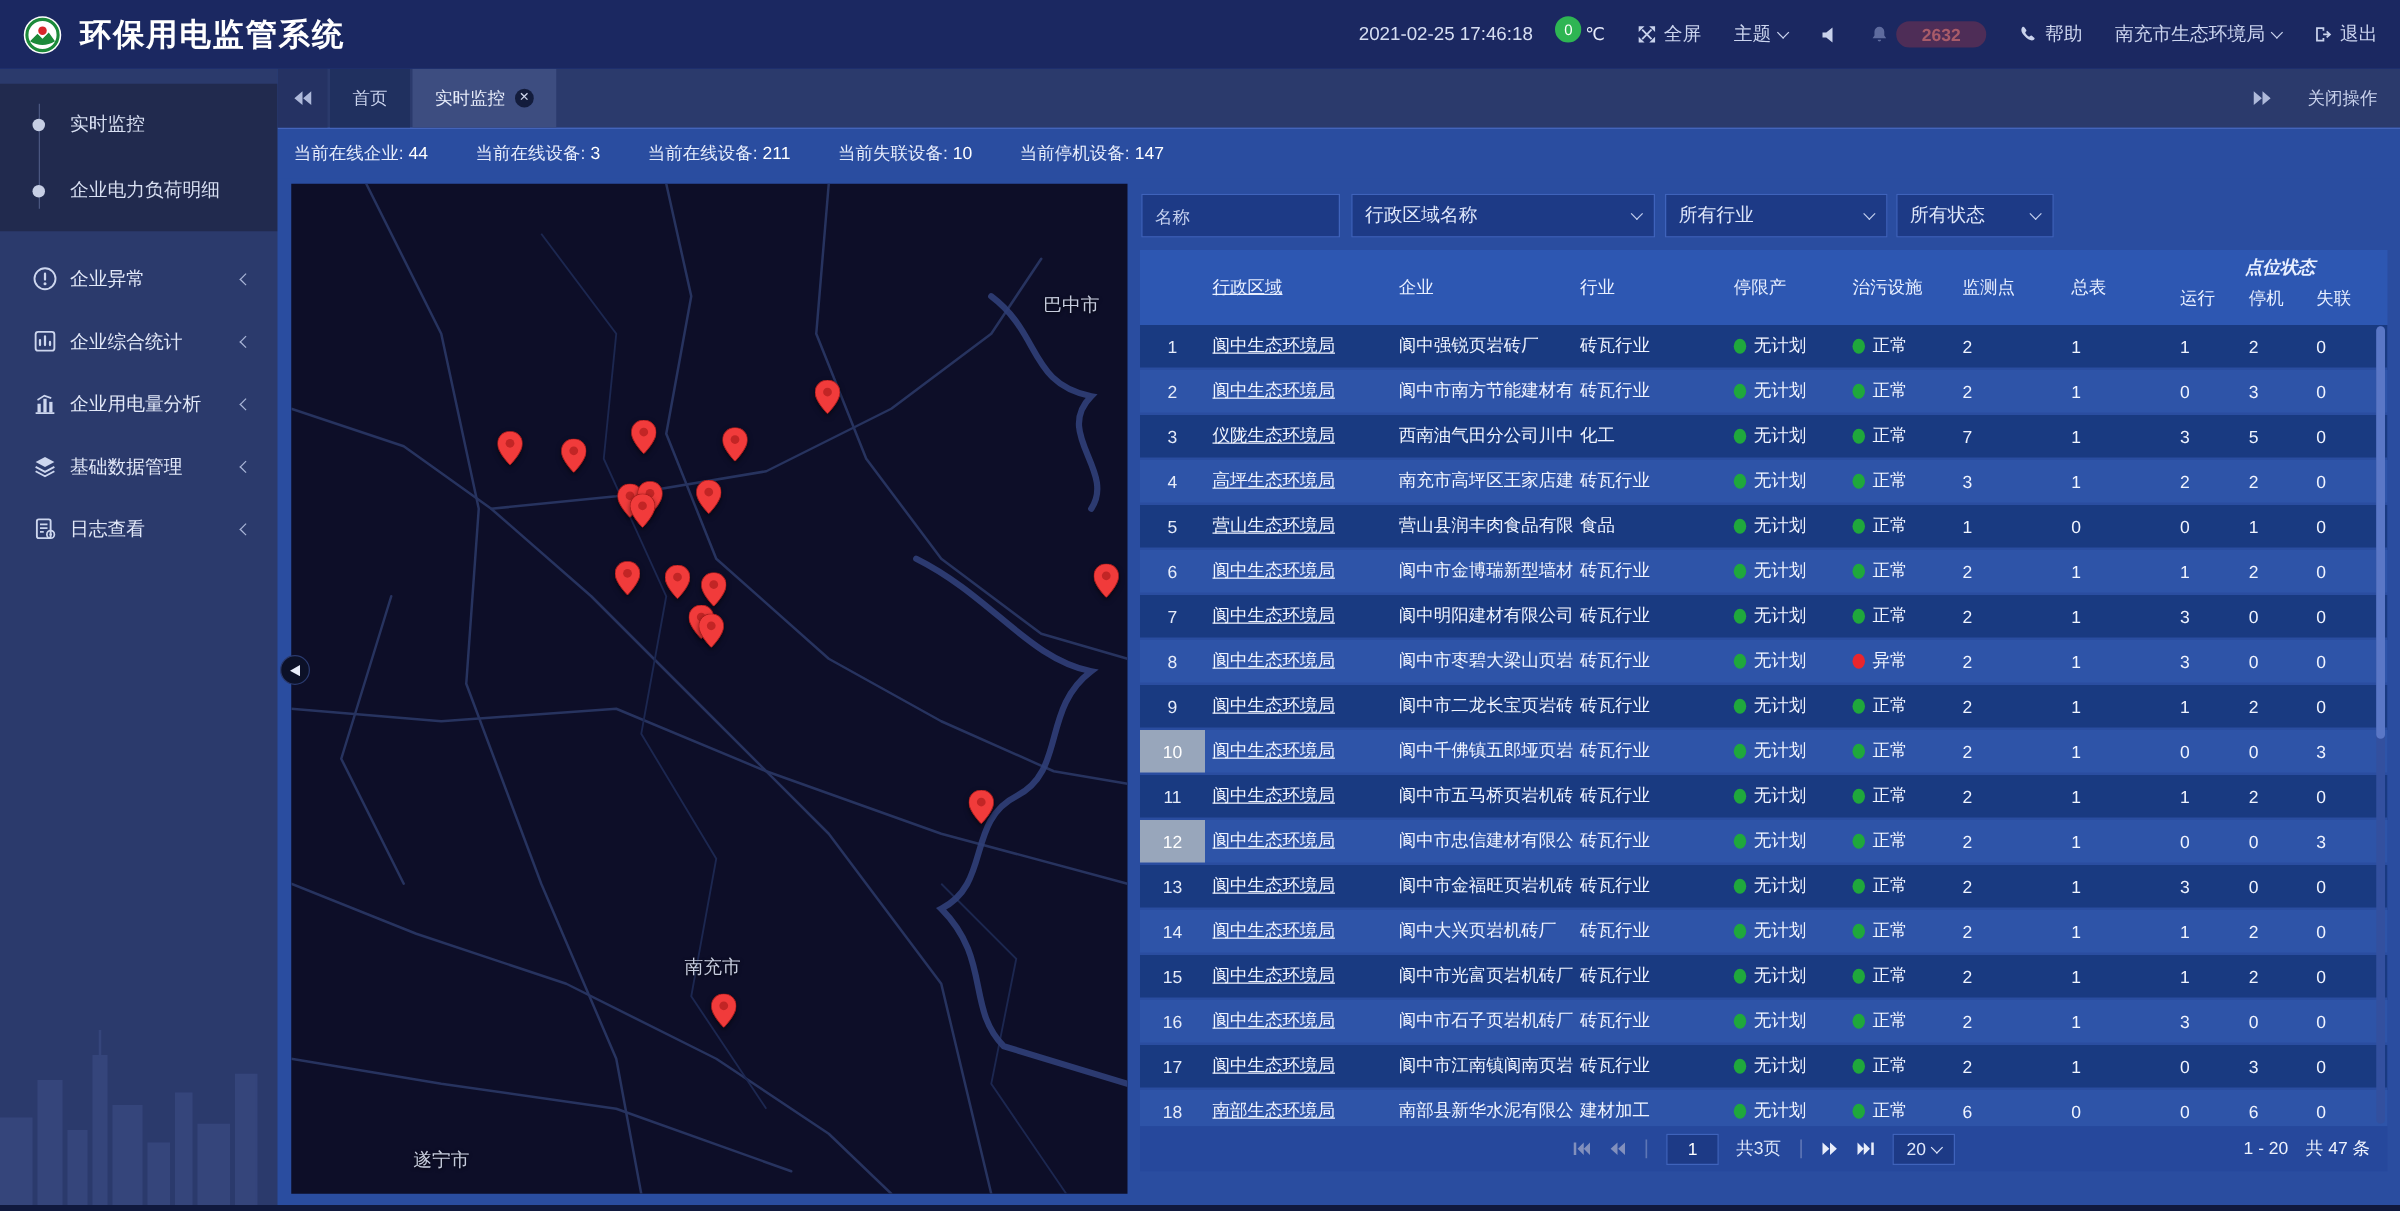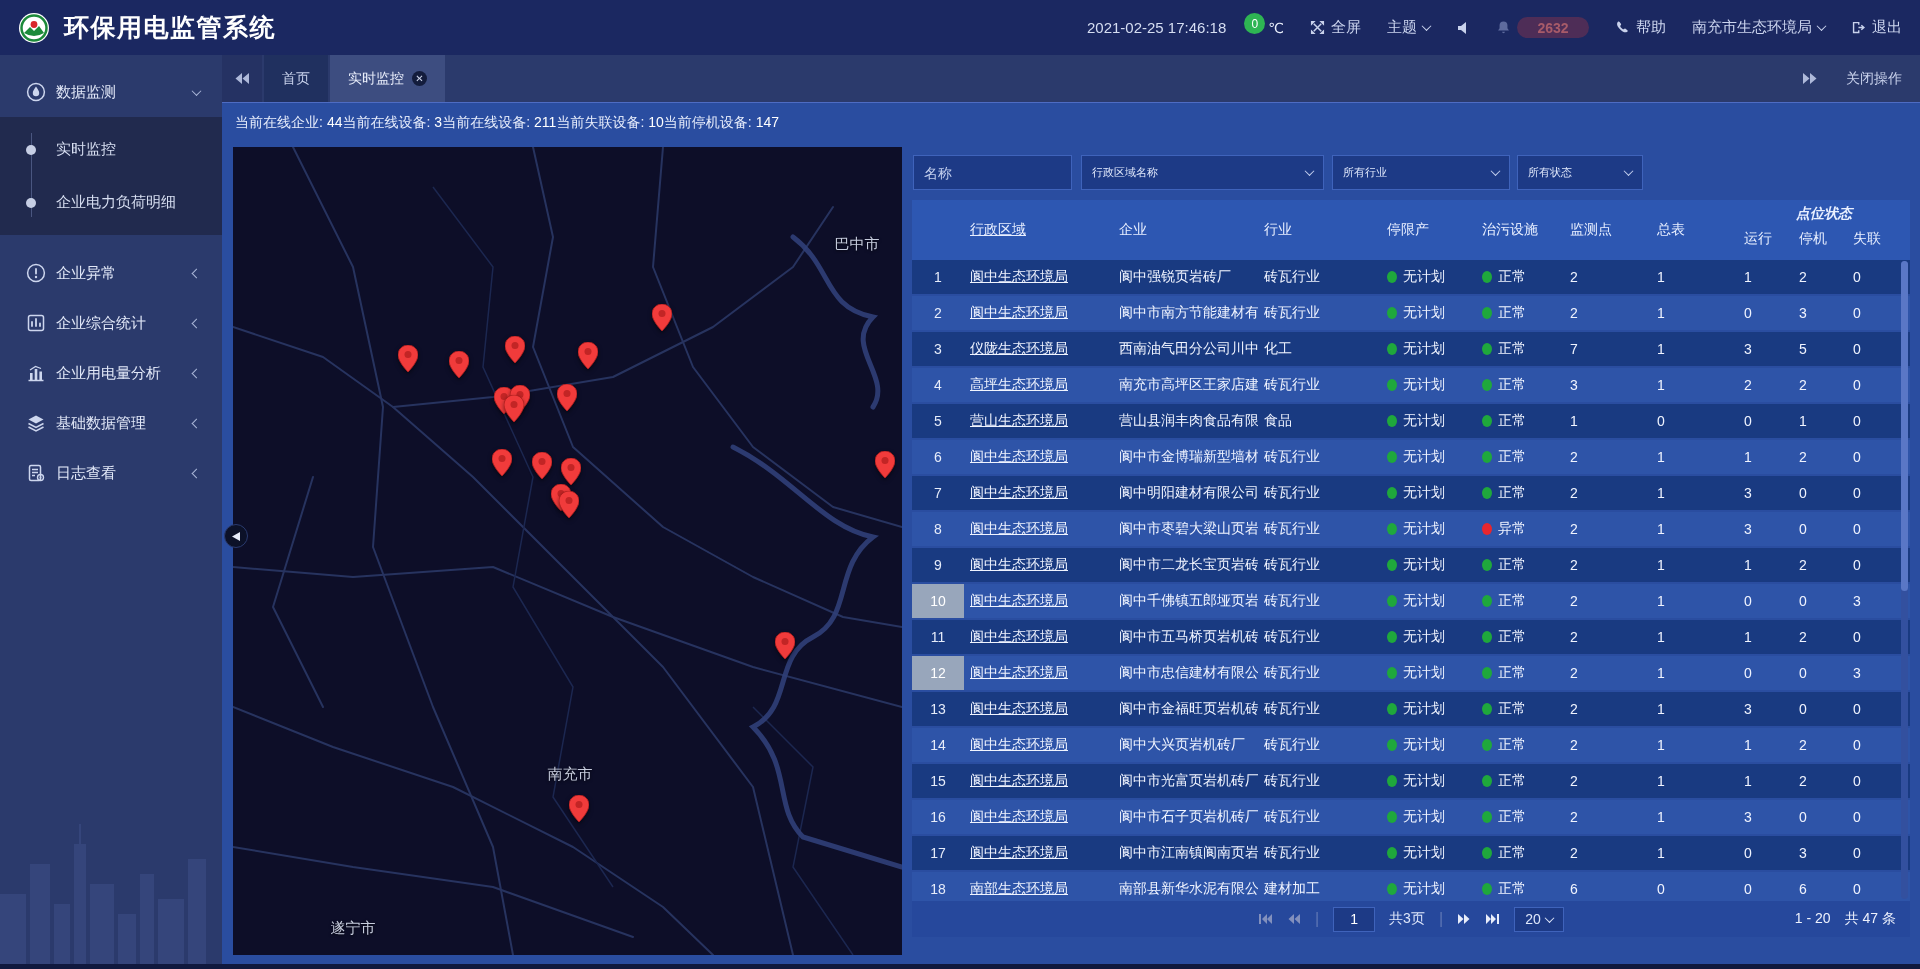--- a/index.html
+++ b/index.html
@@ -38,35 +38,35 @@
 
   
   .tabs{position:absolute;top:55px;left:222px;width:1698px;height:47px;background:#2b3a6c;display:flex;align-items:stretch;z-index:10;}
   .tab-back{width:40px;background:#253263;display:flex;align-items:center;justify-content:center;cursor:pointer;}
   .tab{display:flex;align-items:center;gap:8px;padding:0 18px;font-size:14px;color:#c9d2ec;background:#20305f;margin-left:2px;cursor:pointer;}
   .tab.active{background:#3d4d80;color:#e8edfa;}
   .tab-close{width:15px;height:15px;border-radius:50%;background:rgba(12,20,48,.85);color:#cfd6ec;font-size:10px;line-height:15px;text-align:center;}
   .tab-actions{margin-left:auto;display:flex;align-items:center;gap:28px;padding-right:18px;color:#c9d2ec;font-size:14px;}
 
   
-  .stats{position:absolute;top:102px;left:222px;width:1698px;height:41px;background:#2a4da0;border-top:1px solid #4e6cc3;display:flex;align-items:center;padding-left:13px;box-sizing:border-box;}
+  .stats{position:absolute;top:102px;left:222px;width:1698px;height:41px;background:#2a4da0;border-top:1px solid #4e6cc3;display:flex;align-items:center;padding-left:13px;gap:38px;box-sizing:border-box;}
   .stat{color:#e6ecfb;font-size:14px;white-space:nowrap;}
   .stat .stat-value{color:#ffffff;margin-left:4px;}
 
   
   .map{position:absolute;left:233px;top:147px;width:669px;height:808px;background:#0d0e28;overflow:hidden;}
   .map-city{position:absolute;color:#c7cdde;font-size:15px;transform:translate(-50%,-50%);text-shadow:0 1px 3px rgba(0,0,0,.7);white-space:nowrap;}
   .pin{position:absolute;width:20px;height:27px;filter:drop-shadow(0 2px 2px rgba(0,0,0,.5));cursor:pointer;}
   .map-collapse{position:absolute;left:224px;top:524px;width:22px;height:22px;border-radius:50%;background:#0c1128;border:1px solid #2a3a6e;display:flex;align-items:center;justify-content:center;color:#e8edfa;cursor:pointer;z-index:15;}
 
   
   .filters{position:absolute;left:913px;top:155px;width:998px;height:35px;display:flex;}
   .f-input{width:159px;height:35px;box-sizing:border-box;background:#1d3a86;border:1px solid #3f63bb;color:#e6ecfa;font-size:14px;padding:0 10px;margin-right:9px;font-family:inherit;}
   .f-input::placeholder{color:#c3cfee;opacity:1;}
-  .f-select{height:35px;box-sizing:border-box;background:#1d3a86;border:1px solid #3f63bb;color:#dfe7fa;font-size:11px;display:flex;align-items:center;padding:0 10px;cursor:pointer;}
+  .f-select{height:35px;box-sizing:border-box;background:#1d3a86;border:1px solid #3f63bb;color:#dfe7fa;font-size:15px;display:flex;align-items:center;padding:0 10px;cursor:pointer;}
   .f-select .chev{margin-left:auto;color:#c3cfee;}
   .f-region{width:243px;margin-right:8px;}
   .f-industry{width:178px;margin-right:7px;}
   .f-status{width:126px;}
 
   
   .t-head{position:absolute;left:912px;top:200px;width:998px;height:60px;background:#2d57b2;display:flex;color:#e8efff;font-size:14px;}
   .hc{display:flex;align-items:center;box-sizing:border-box;padding-left:6px;white-space:nowrap;overflow:hidden;}
   .c0{width:52px;justify-content:center;padding-left:0;}
   .c1{width:149px;text-decoration:underline;}.c2{width:145px;}.c3{width:123px;}.c4{width:95px;}.c5{width:88px;}
@@ -166,30 +166,20 @@
             </svg>
         </span>
         <span>退出</span>
       </span>
     </div>
   </div>
 
   <div class="sb">
     <div id="sb-menu">
         <div class="sb-gap" style="height:12px"></div>
-        <div class="sb-item">
-          <span class="icon">
-            <svg width="20" height="20" viewBox="0 0 20 20">
-              <circle cx="10" cy="10" r="8.4" fill="none" stroke="currentColor" stroke-width="1.5"></circle>
-              <path d="M10 4.5 C8 7.5 6.8 9 6.8 11 a3.2 3.2 0 0 0 6.4 0 C13.2 9 12 7.5 10 4.5 z" fill="currentColor"></path>
-            </svg>
-          </span>
-          <span class="sb-label">数据监测</span>
-          <span class="sb-chev chev down"></span>
-        </div>
         <div class="sb-sub">
           <div class="rail"></div>
           <div class="sb-sub-item">
             <span class="dot"></span>
             <span class="sb-label">实时监控</span>
           </div>
           <div class="sb-sub-item">
             <span class="dot"></span>
             <span class="sb-label">企业电力负荷明细</span>
           </div>

